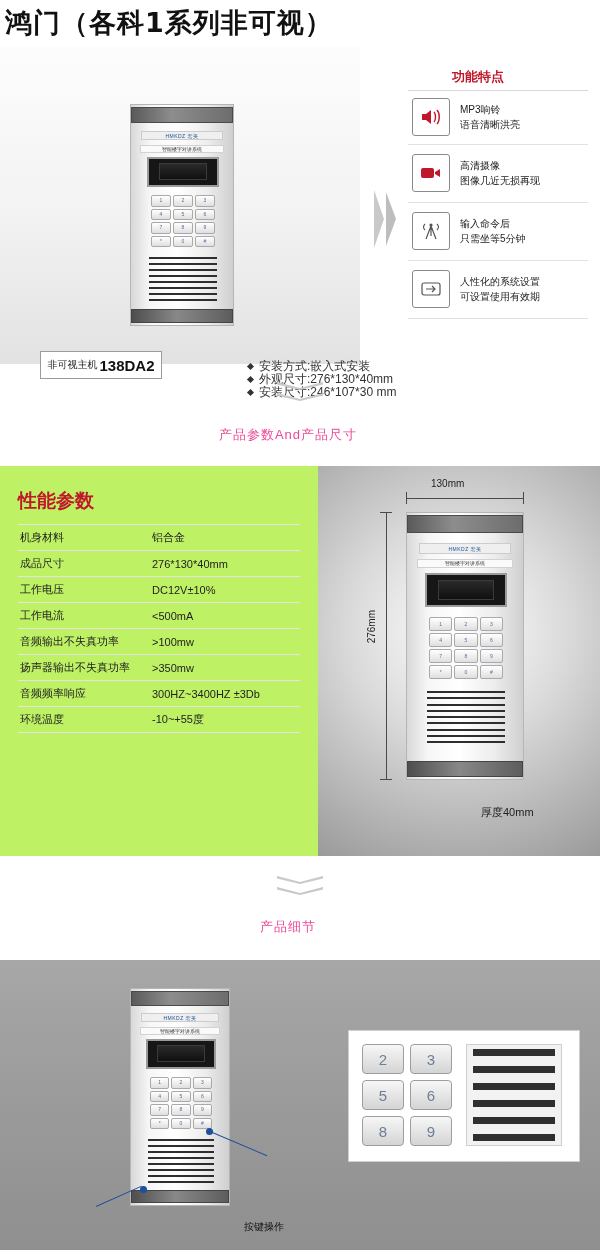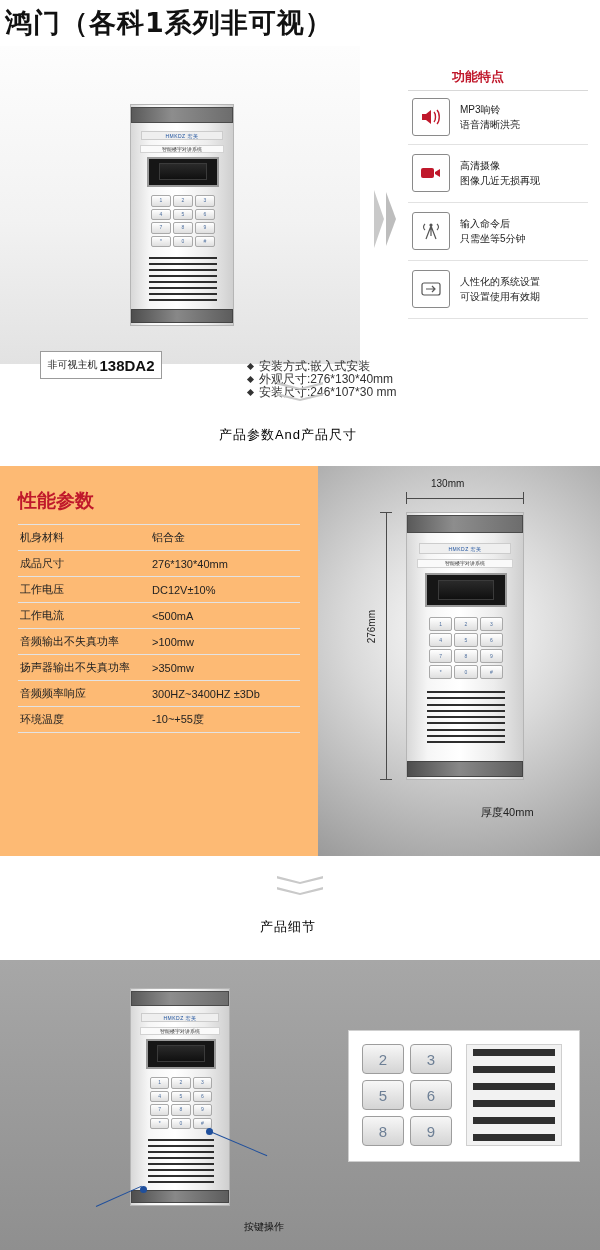--- a/index.html
+++ b/index.html
@@ -120,26 +120,26 @@
 
   
   .chev{position:absolute;width:46px;height:26px;}
   .chev i{
     display:block;width:46px;height:8px;background:#c9c9c9;
     clip-path:polygon(0 0,50% 75%,100% 0,100% 30%,50% 100%,0 30%);
     margin-bottom:3px;
   }
   .sectitle{
     position:absolute;width:576px;text-align:center;
-    font-size:13px;color:#000000;letter-spacing:1px;
+    font-size:13px;color:#ec4899;letter-spacing:1px;
   }
 
   
   .sec2{position:absolute;left:0;top:466px;width:600px;height:390px;}
-  .sec2 .leftpane{position:absolute;left:0;top:0;width:318px;height:390px;background:#fdba74;}
+  .sec2 .leftpane{position:absolute;left:0;top:0;width:318px;height:390px;background:#bef264;}
   .sec2 .rightpane{
     position:absolute;left:318px;top:0;width:282px;height:390px;
     background:radial-gradient(circle at 50% 42%,#ffffff 0%,#d9d9d9 42%,#9a9a9a 100%);
   }
   .partitle{position:absolute;left:18px;top:22px;font-size:19px;color:#c0182b;font-weight:bold;}
   .ptable{position:absolute;left:18px;top:58px;width:282px;border-collapse:collapse;}
   .ptable td{
     font-size:11px;color:#222;padding:5px 2px;border-bottom:1px solid #e3e3e3;
   }
   .ptable td.k{width:128px;}

